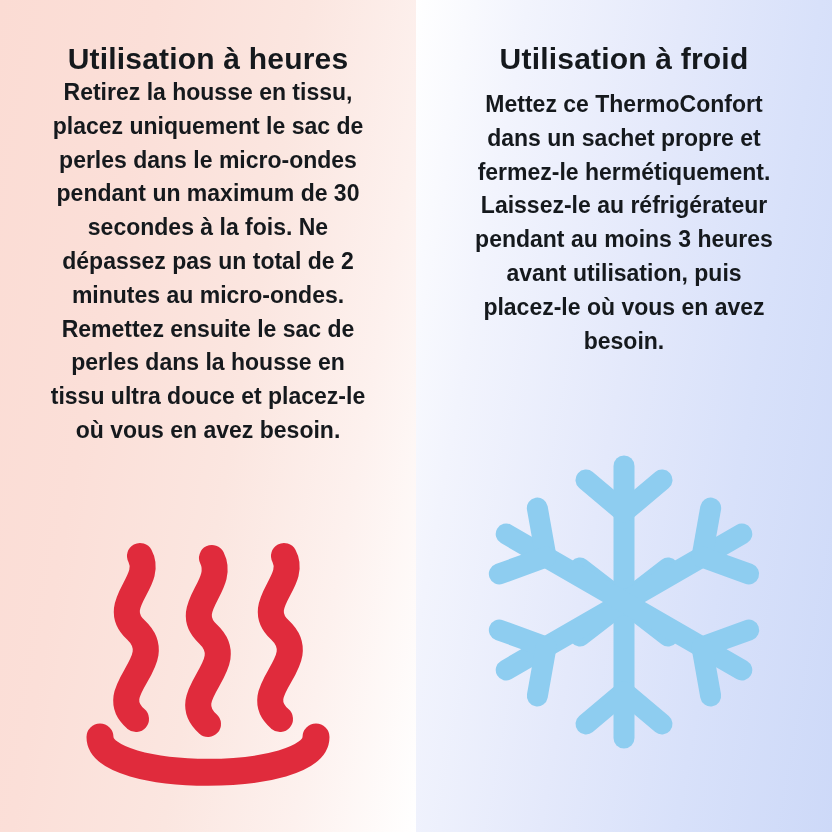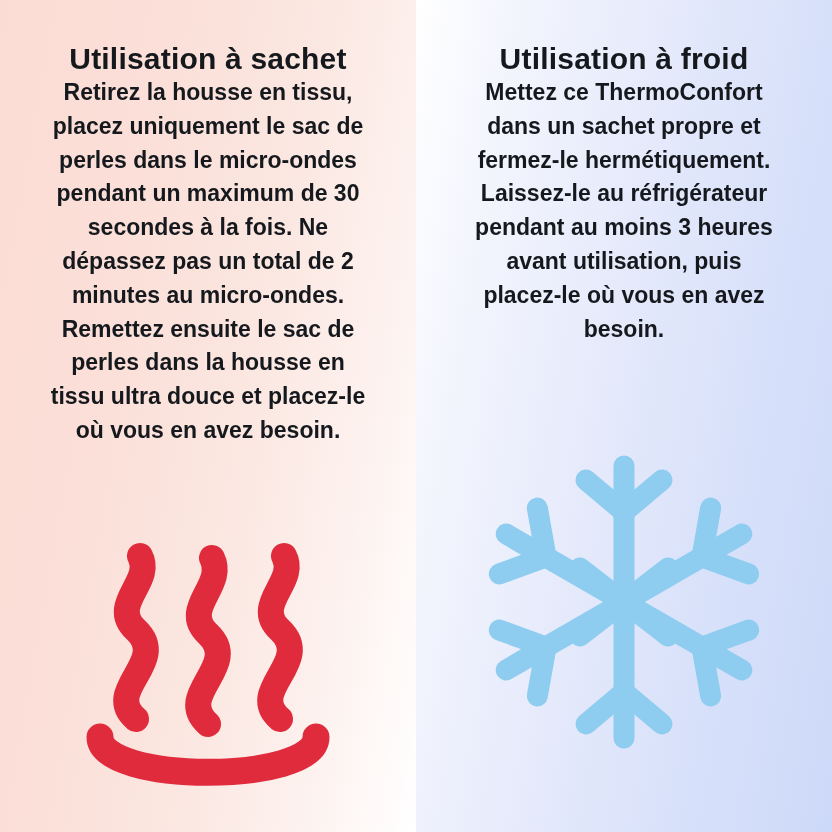--- a/index.html
+++ b/index.html
@@ -26,20 +26,21 @@
     box-sizing: border-box;
     display: flex;
     flex-direction: column;
     align-items: center;
   }
   .panel-hot {
     background: linear-gradient(100deg, #fbdcd4 0%, #fbdfd8 28%, #fbe6e0 55%, #fdf1ee 78%, #ffffff 100%);
   }
   .panel-cold {
     background: linear-gradient(100deg, #ffffff 0%, #f2f4fd 20%, #e4e9fb 48%, #d8e1fa 72%, #cdd9f8 100%);
+    gap: 12px;
   }
   .panel-title {
     margin-top: 42px;
     font-size: 30px;
     font-weight: bold;
     color: #15191d;
     letter-spacing: 0.2px;
     text-align: center;
   }
   .panel-body {
@@ -64,21 +65,21 @@
   .icon-cold {
     bottom: 80px;
   }
 </style>
 </head>
 <body>
 
 <div class="infographic">
 
   <div class="panel panel-hot">
-    <div class="panel-title">Utilisation à sachet</div>
+    <div class="panel-title">Utilisation à heures</div>
     <div class="panel-body">Retirez la housse en tissu,
 placez uniquement le sac de
 perles dans le micro-ondes
 pendant un maximum de 30
 secondes à la fois. Ne
 dépassez pas un total de 2
 minutes au micro-ondes.
 Remettez ensuite le sac de
 perles dans la housse en
 tissu ultra douce et placez-le

